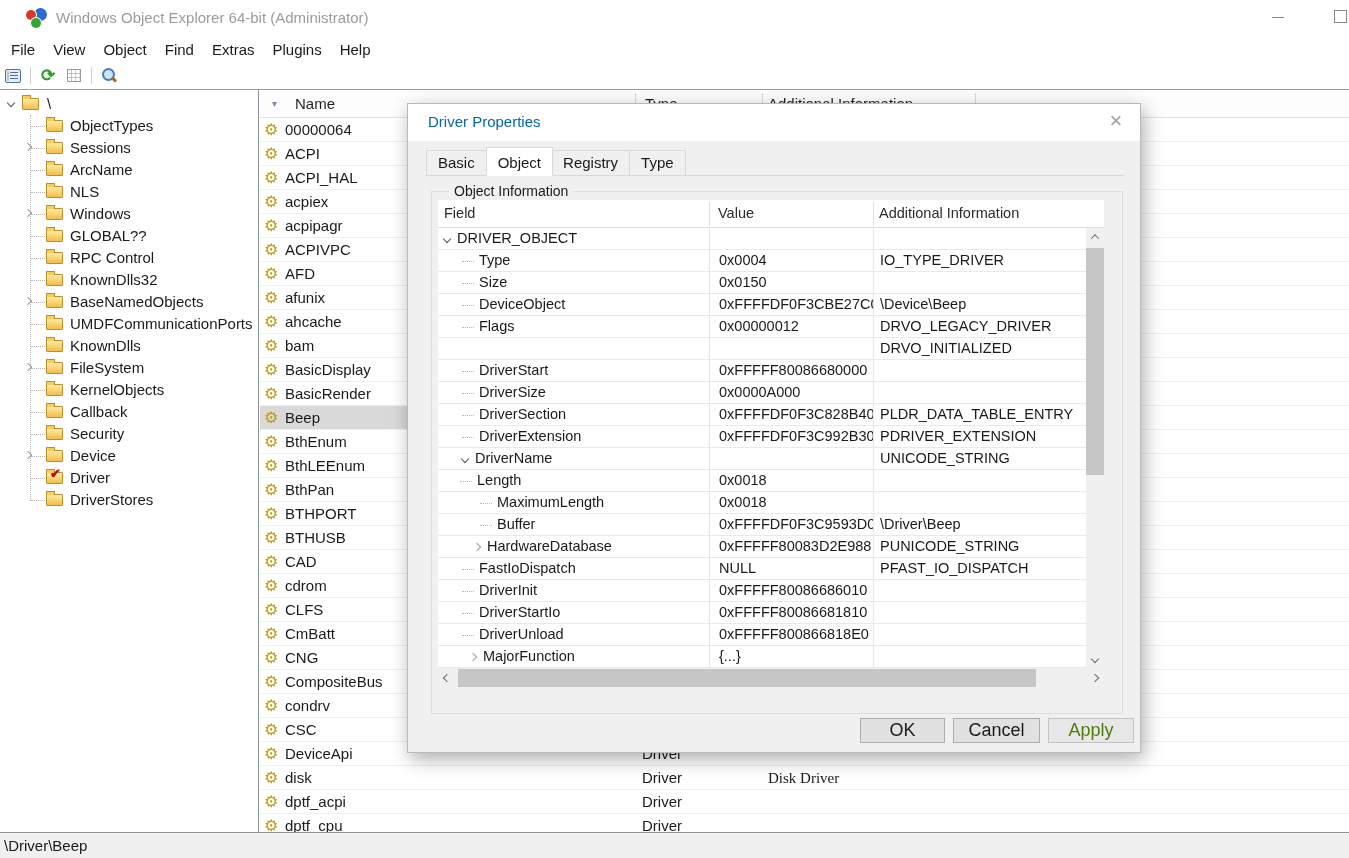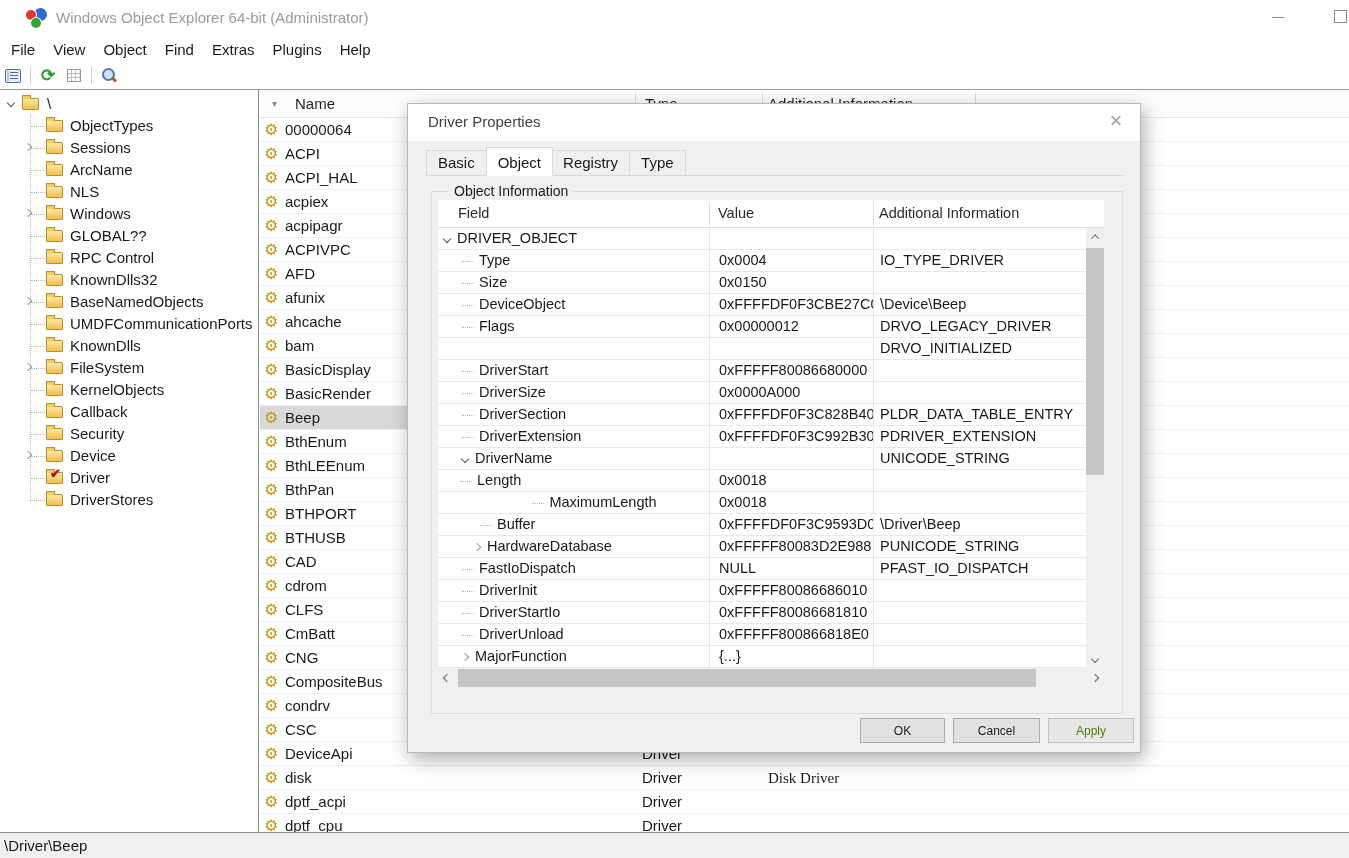--- a/index.html
+++ b/index.html
@@ -65,21 +65,21 @@
   .lrow .nm { position:absolute; left:25px; }
   .lrow .tp { position:absolute; left:382px; }
   .lrow .ai { position:absolute; left:508px;font-family:Liberation Serif, serif; }
 
   
   .statusbar { position:absolute; left:0; top:832px; width:1349px; height:26px; background:#f0f0f0; border-top:1px solid #919191; line-height:25px; padding-left:4px; z-index:20; }
 
   
   .dialog { position:absolute; left:407px; top:103px; width:734px; height:650px; background:#f0f0f0; border:1px solid #b9b9b9; box-shadow:3px 6px 18px rgba(0,0,0,0.32); z-index:10; }
   .dlg-titlebar { position:absolute; left:0; top:0; width:100%; height:37px; background:#fff; }
-  .dlg-title { position:absolute; left:20px; top:9px; color:#404040; }
+  .dlg-title { position:absolute; left:20px; top:9px; color:#0369a1; }
   .dlg-close { position:absolute; right:8px; top:3px; width:32px; height:30px; text-align:center; color:#a0a0a0; font-size:22px; line-height:28px; }
   .tabs { position:absolute; left:18px; top:46px; display:flex; align-items:flex-end; z-index:2; }
   .tab { padding:3px 11px 4px; border:1px solid #d9d9d9; border-left:none; background:#f0f0f0; position:relative; }
   .tab:first-child { border-left:1px solid #d9d9d9; }
   .tab.active { background:#fff; padding-top:6px; margin:-3px -1px 0; border:1px solid #d9d9d9; border-bottom:1px solid #fff; z-index:3; }
   .tab-line { position:absolute; left:18px; top:71px; width:698px; height:1px; background:#d9d9d9; }
 
   .groupbox { position:absolute; left:23px; top:87px; width:692px; height:523px; border:1px solid #dcdcdc; }
   .gb-label { position:absolute; left:17px; top:-9px; background:#f0f0f0; padding:0 5px; font-size:14px; }
 
@@ -102,21 +102,21 @@
   .hscroll { position:absolute; left:0; top:468px; width:666px; height:20px; background:#f0f0f0; }
   .hscroll .arr { position:absolute; top:0; width:18px; height:20px; display:flex; align-items:center; justify-content:center; }
   .hscroll .thumb { position:absolute; left:20px; top:1px; width:578px; height:18px; background:#c6c6c6; }
   .sb-cv { width:6px; height:6px; border-right:1.4px solid #6a6a6a; border-bottom:1.4px solid #6a6a6a; }
   .sb-up { transform:rotate(-135deg) translate(-1px,-1px); }
   .sb-dn { transform:rotate(45deg); }
   .sb-lt { transform:rotate(135deg); }
   .sb-rt { transform:rotate(-45deg); }
 
   .dlg-buttons { position:absolute; left:0; top:614px; width:100%; }
-  .btn { position:absolute; height:25px; background:#e1e1e1; border:1px solid #acacac; font-family:"Liberation Sans",sans-serif; font-size:12px; color:#1a1a1a; }
+  .btn { position:absolute; height:25px; background:#e1e1e1; border:1px solid #acacac; font-family:"Liberation Sans",sans-serif; font-size:18px; color:#1a1a1a; }
   .btn.ok { left:452px; width:85px; }
   .btn.cancel { left:545px; width:87px; }
   .btn.apply { left:640px; width:86px; color:#4d7c0f; border-color:#c3c3c3; background:#e7e7e7; }
 </style>
 </head>
 <body>
 
 <div class="titlebar">
   <div class="app-icon">
       <i class="b"></i>
@@ -411,21 +411,21 @@
       <div class="tab">Registry</div>
       <div class="tab">Type</div>
     </div>
   <div class="tab-line"></div>
 
   <div class="groupbox">
     <span class="gb-label">Object Information</span>
 
     <div class="ptable">
       <div class="thead">
-        <span class="th" style="left:20px;text-align:center;">Field</span>
+        <span class="th" style="left:6px;text-align:center;">Field</span>
         <span class="th" style="left:280px;">Value</span>
         <span class="th" style="left:441px;">Additional Information</span>
         <span class="tsep" style="left:271px;"></span>
         <span class="tsep" style="left:435px;"></span>
       </div>
       <div class="tbody" id="ptbody">
           <div class="prow">
             <div class="cell c-field" style="padding-left: 6px;"><span class="cv down"></span><span>DRIVER_OBJECT</span></div>
             <div class="cell c-value"></div>
             <div class="cell c-info"></div>
@@ -479,21 +479,21 @@
             <div class="cell c-field" style="padding-left: 24px;"><span class="cv down"></span><span>DriverName</span></div>
             <div class="cell c-value"></div>
             <div class="cell c-info">UNICODE_STRING</div>
           </div>
           <div class="prow">
             <div class="cell c-field" style="padding-left: 22px;"><span class="pstub"></span><span>Length</span></div>
             <div class="cell c-value">0x0018</div>
             <div class="cell c-info"></div>
           </div>
           <div class="prow">
-            <div class="cell c-field" style="padding-left: 42px; text-align: center;"><span class="pstub"></span><span>MaximumLength</span></div>
+            <div class="cell c-field" style="padding-left: 42px;"><span class="pstub"></span><span>MaximumLength</span></div>
             <div class="cell c-value">0x0018</div>
             <div class="cell c-info"></div>
           </div>
           <div class="prow">
             <div class="cell c-field" style="padding-left: 42px;"><span class="pstub"></span><span>Buffer</span></div>
             <div class="cell c-value">0xFFFFDF0F3C9593D0</div>
             <div class="cell c-info">\Driver\Beep</div>
           </div>
           <div class="prow">
             <div class="cell c-field" style="padding-left: 36px;"><span class="cv right"></span><span>HardwareDatabase</span></div>
@@ -514,21 +514,21 @@
             <div class="cell c-field" style="padding-left: 24px;"><span class="pstub"></span><span>DriverStartIo</span></div>
             <div class="cell c-value">0xFFFFF80086681810</div>
             <div class="cell c-info"></div>
           </div>
           <div class="prow">
             <div class="cell c-field" style="padding-left: 24px;"><span class="pstub"></span><span>DriverUnload</span></div>
             <div class="cell c-value">0xFFFFF800866818E0</div>
             <div class="cell c-info"></div>
           </div>
           <div class="prow">
-            <div class="cell c-field" style="padding-left: 24px;"><span class="cv right"></span><span>MajorFunction</span></div>
+            <div class="cell c-field" style="padding-left: 32px;"><span class="cv right"></span><span>MajorFunction</span></div>
             <div class="cell c-value">{...}</div>
             <div class="cell c-info"></div>
           </div>
         </div>
 
       <div class="vscroll">
         <span class="arr" style="top:0;">
             <i class="sb-cv sb-up"></i>
           </span>
         <span class="thumb"></span>

